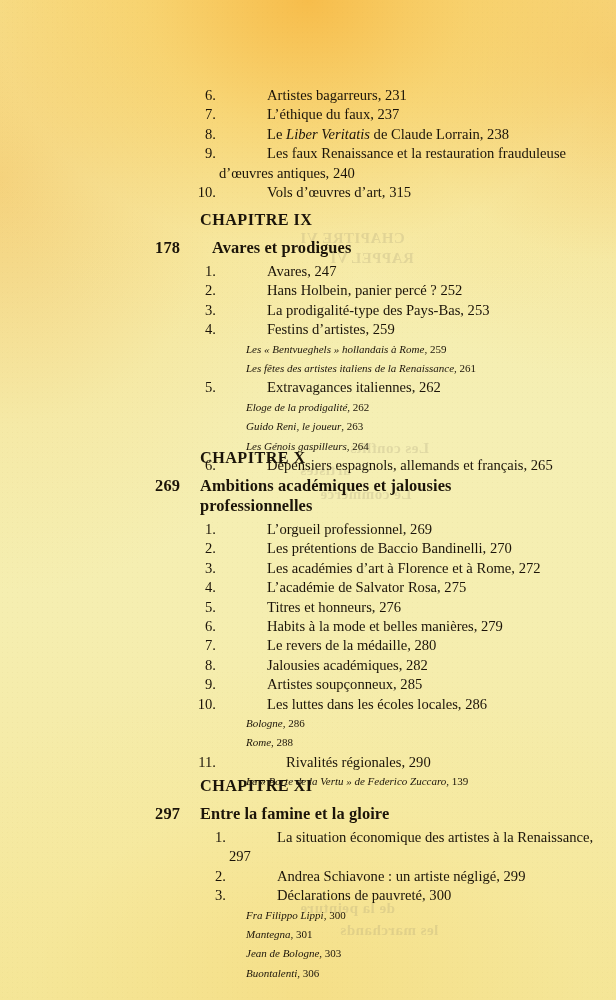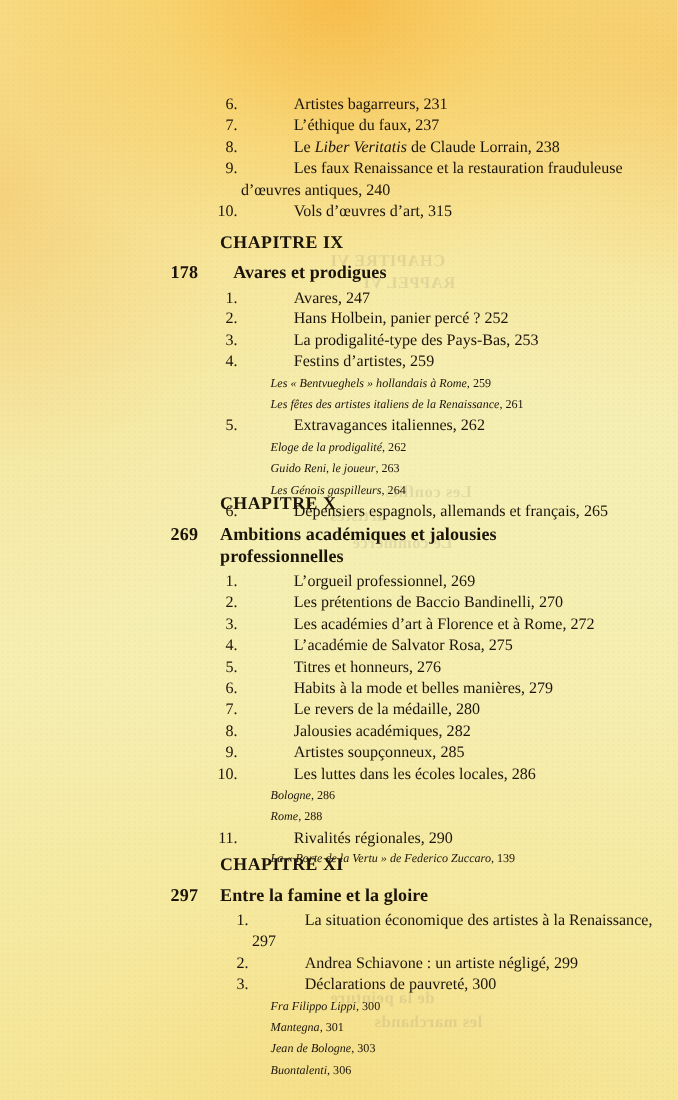--- a/index.html
+++ b/index.html
@@ -254,21 +254,21 @@
     <div class="entry" style="left: 182px; top: 675.2px; width: 418px;">
       <span class="num" style="width: 34px;">9.</span>
       <span class="txt">Artistes soupçonneux, 285</span>
     </div>
     <div class="entry" style="left: 182px; top: 694.6px; width: 418px;">
       <span class="num" style="width: 34px;">10.</span>
       <span class="txt">Les luttes dans les écoles locales, 286</span>
     </div>
     <div class="sub" style="left: 246px; top: 714px;">Bologne<span class="pg">, 286</span></div>
     <div class="sub" style="left: 246px; top: 733.4px;">Rome<span class="pg">, 288</span></div>
-    <div class="entry" style="left: 182px; top: 752.8px; width: 418px;">
+    <div class="entry" style="left: 182px; top: 752.8px; width: 418px; gap: 19px;">
       <span class="num" style="width: 34px;">11.</span>
       <span class="txt">Rivalités régionales, 290</span>
     </div>
     <div class="sub" style="left: 246px; top: 772.2px;">La « Porte de la Vertu » de Federico Zuccaro<span class="pg">, 139</span></div>
     <div class="chapter-label" style="left: 200px; top: 777px;">CHAPITRE XI</div>
     <div class="chapter-page" style="left: 155px; top: 804px;">297</div>
     <div class="chapter-title" style="left: 200px; top: 804px;">Entre la famine et la gloire</div>
     <div class="entry" style="left: 192px; top: 828px; width: 408px;">
       <span class="num" style="width: 34px;">1.</span>
       <span class="txt">La situation économique des artistes à la Renaissance,</span>

